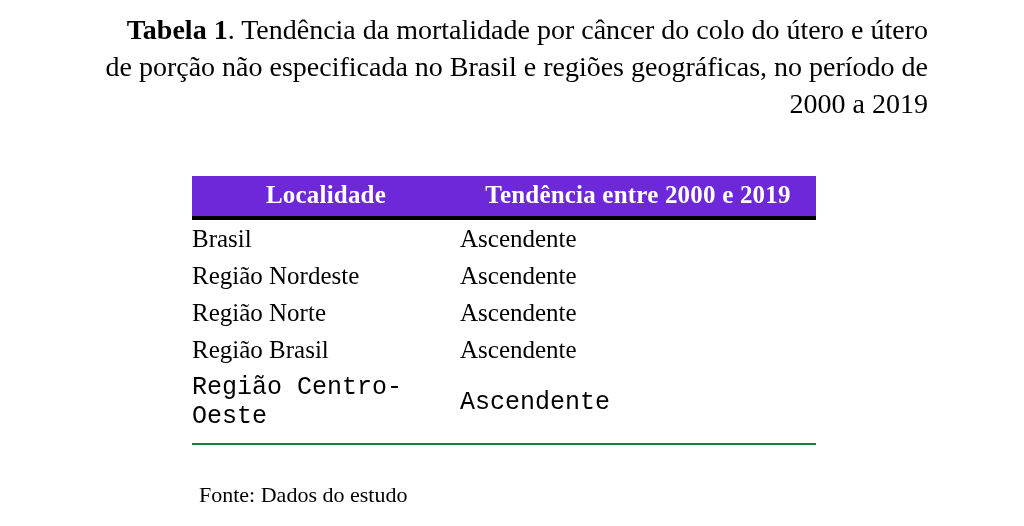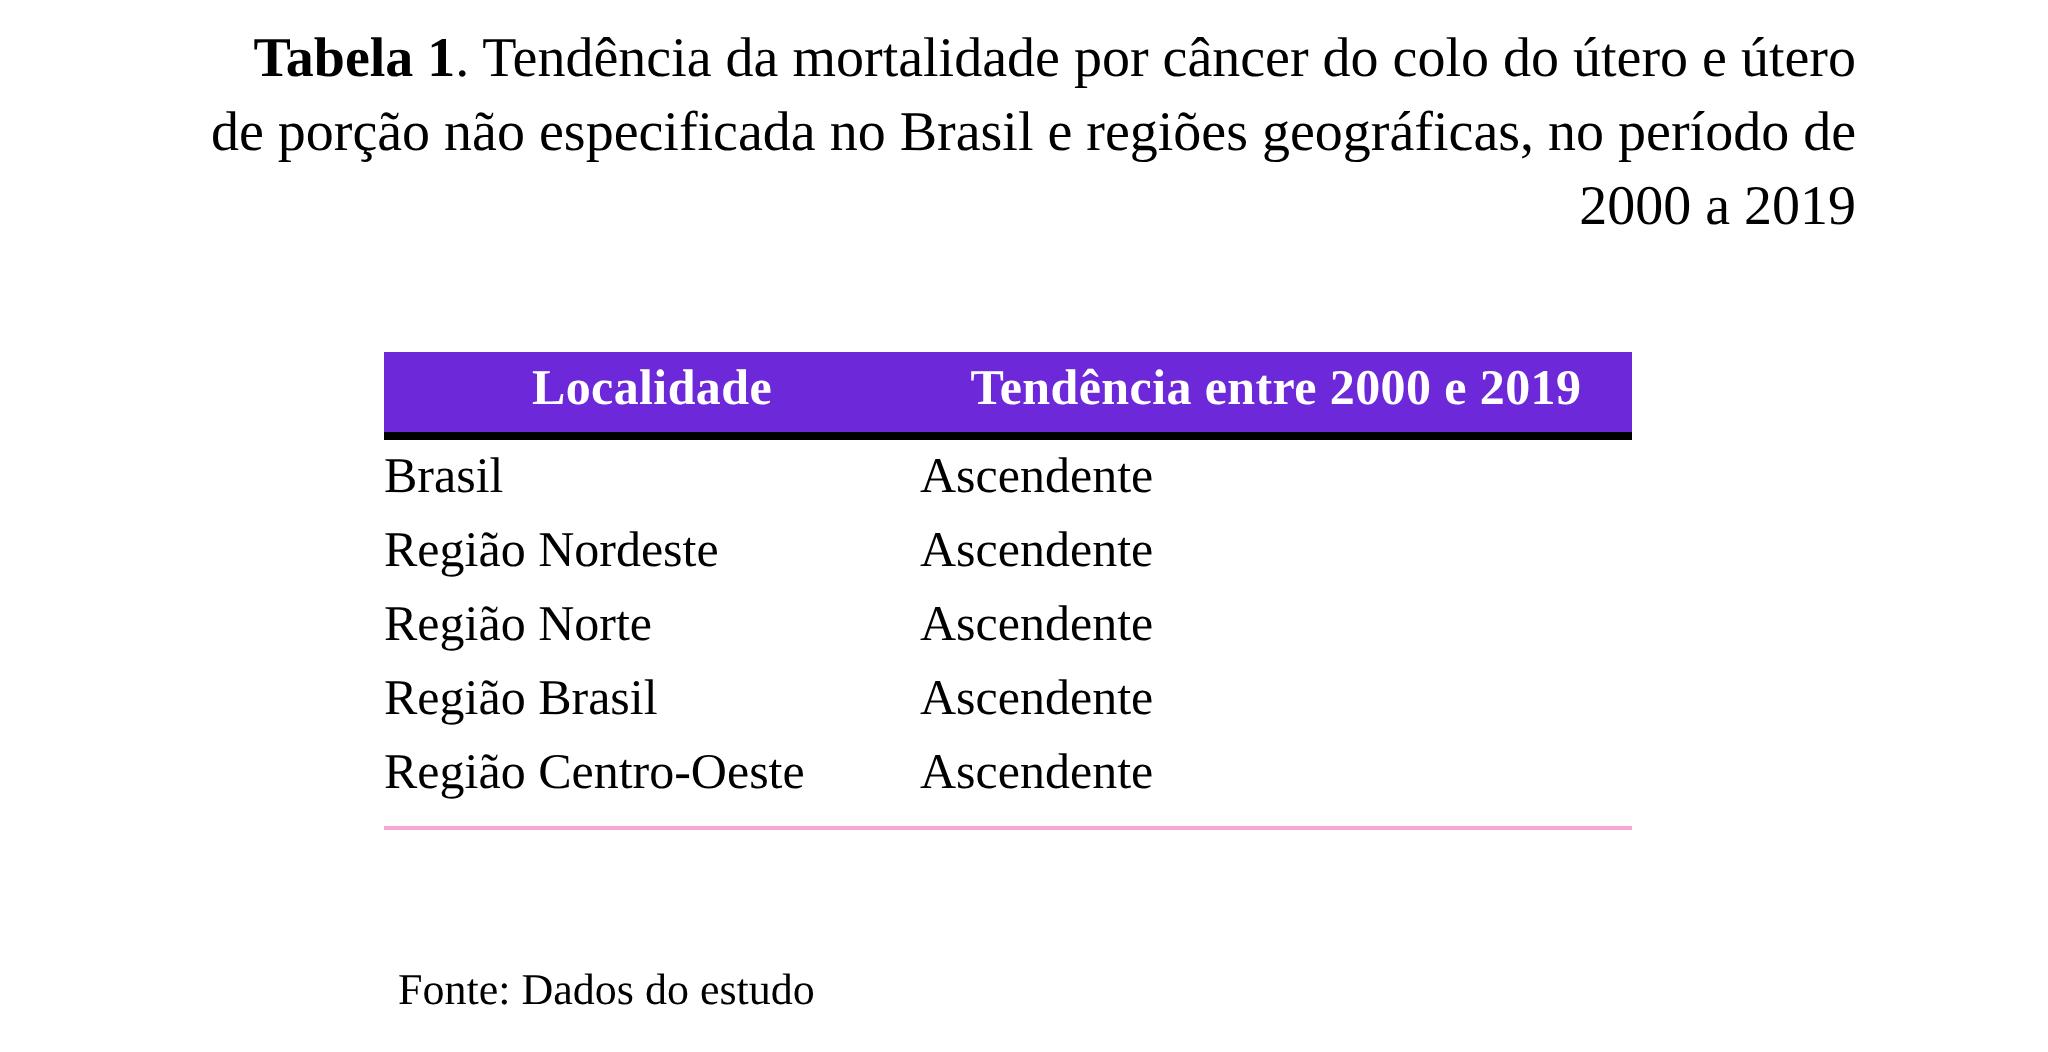--- a/index.html
+++ b/index.html
@@ -56,22 +56,23 @@
   table.data-table thead tr {
     border-bottom: 4px solid #000000;
   }
   table.data-table tbody td {
     font-size: 25px;
     padding: 5px 0 4px 0;
     border: none;
     font-weight: normal;
   }
   table.data-table tbody tr:last-child td {
-    border-bottom: 2px solid #f9a8d4;
+    border-bottom: 2px solid #15803d;
     padding-bottom: 12px;
+    font-family: Liberation Mono, monospace;
   }
   .col-local { width: 268px; }
   .col-trend { width: 356px; }
   .source {
     position: absolute;
     left: 199px;
     top: 482px;
     font-size: 22px;
     text-align: right;
   }

